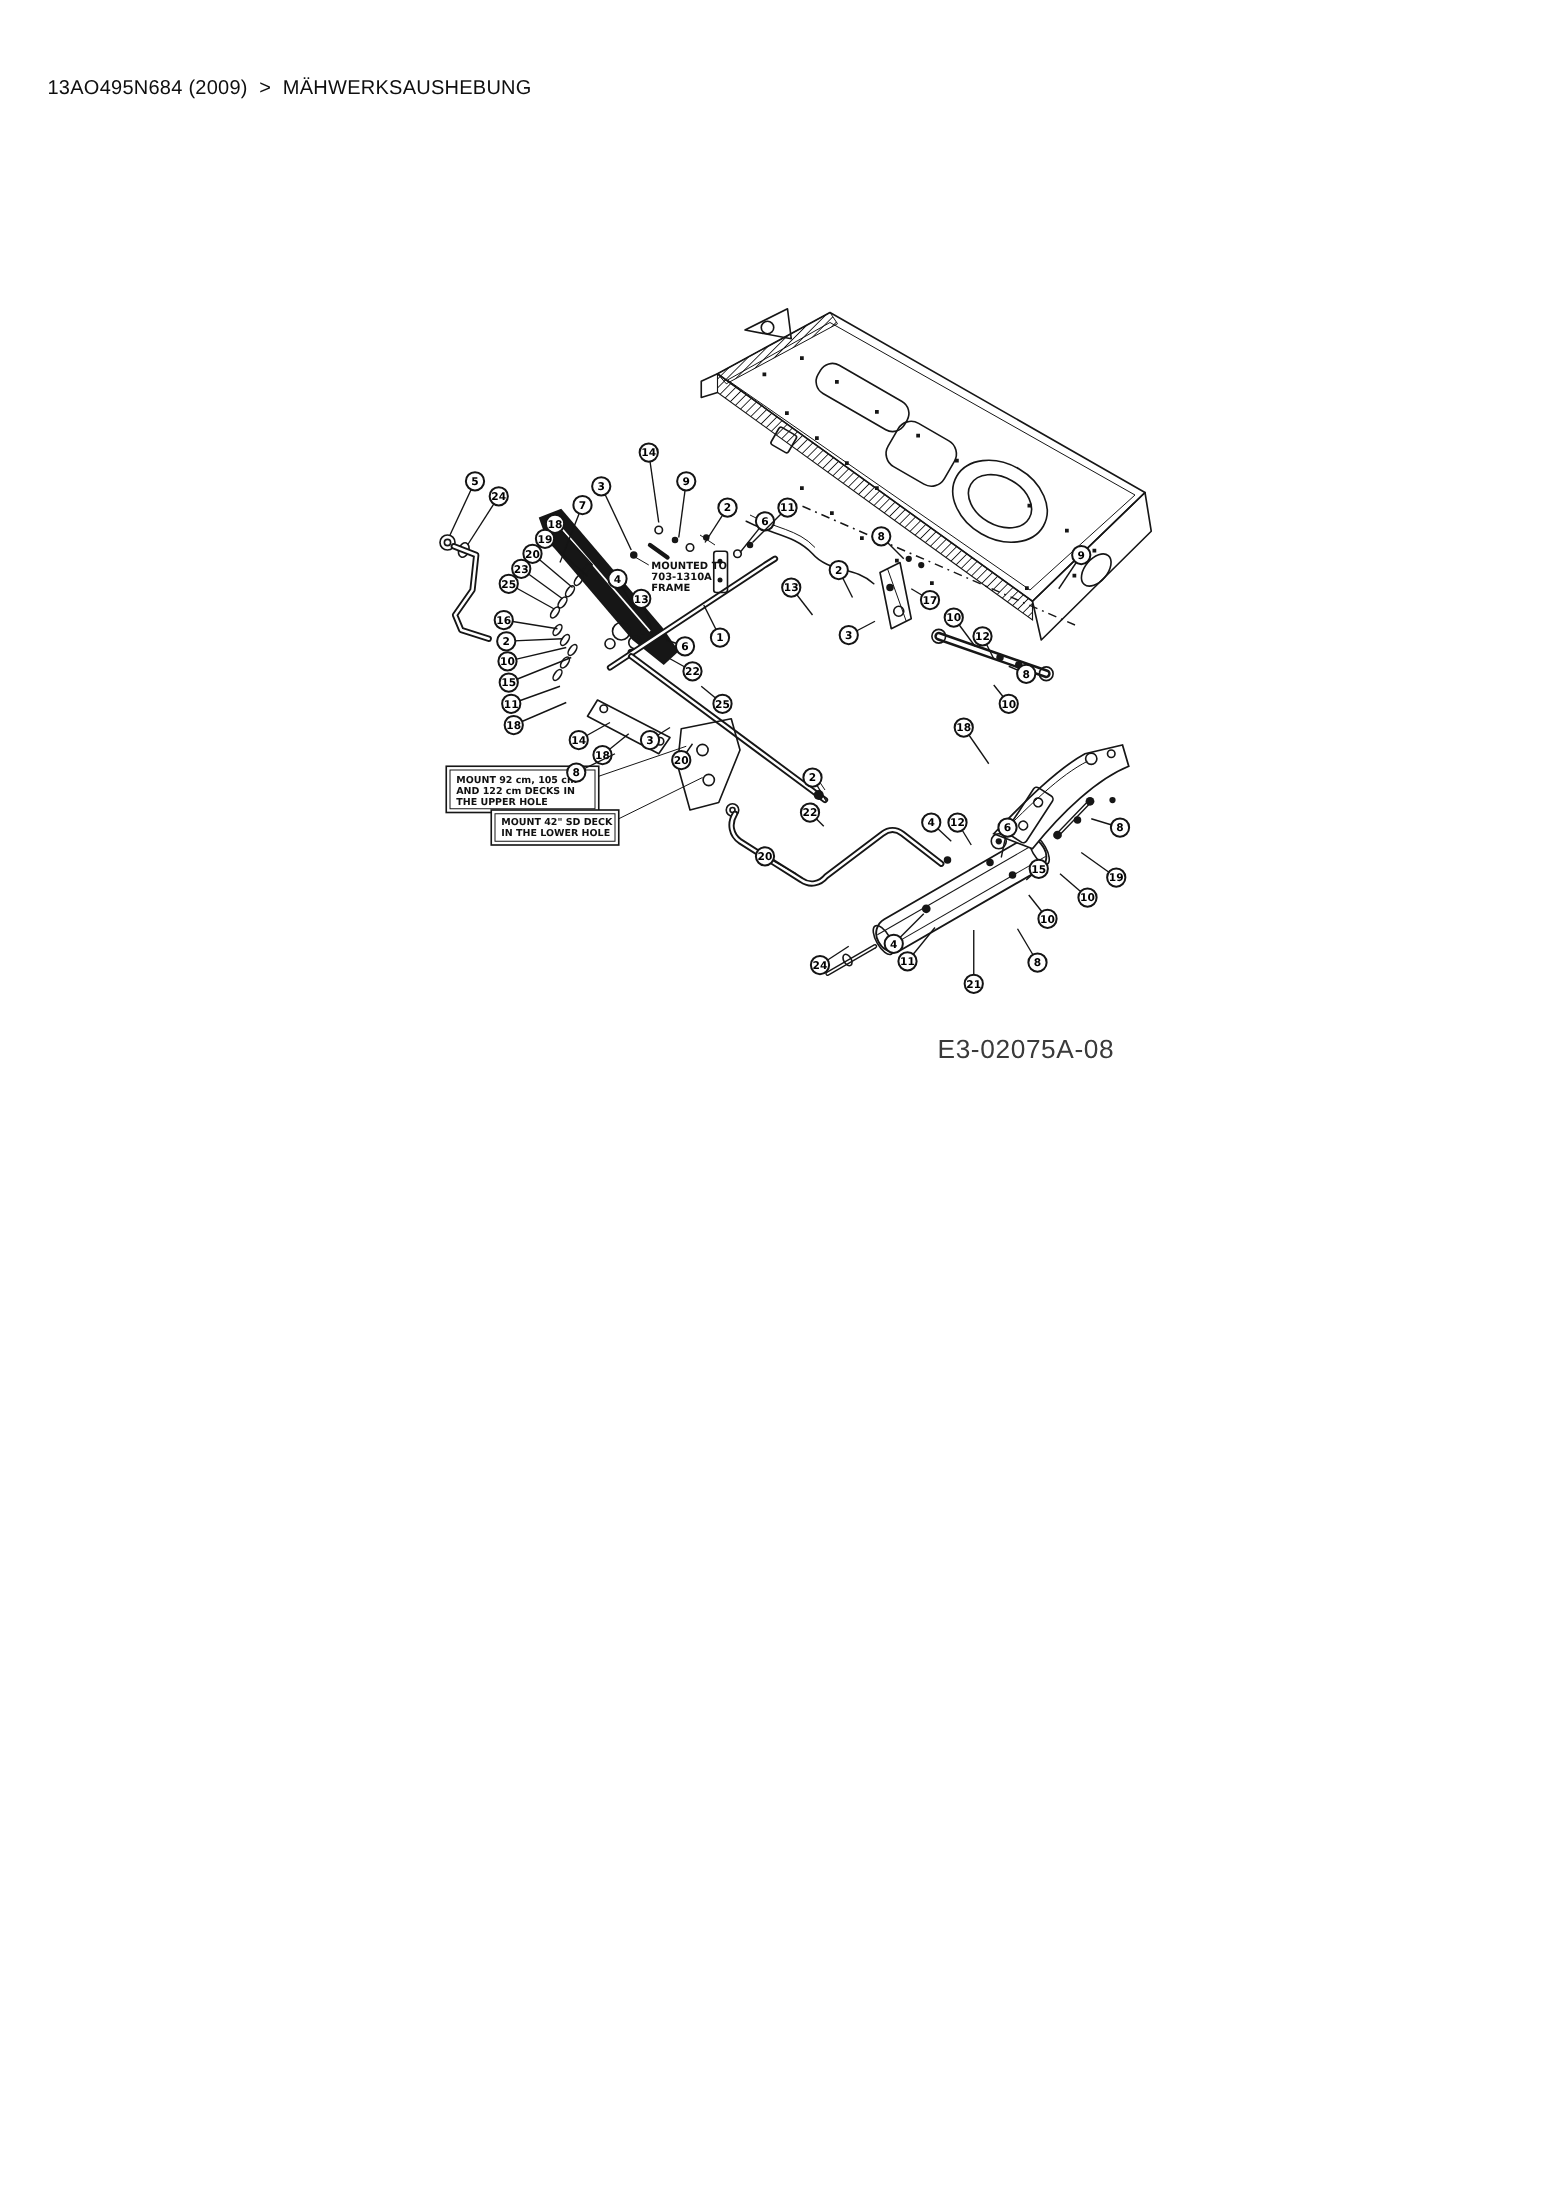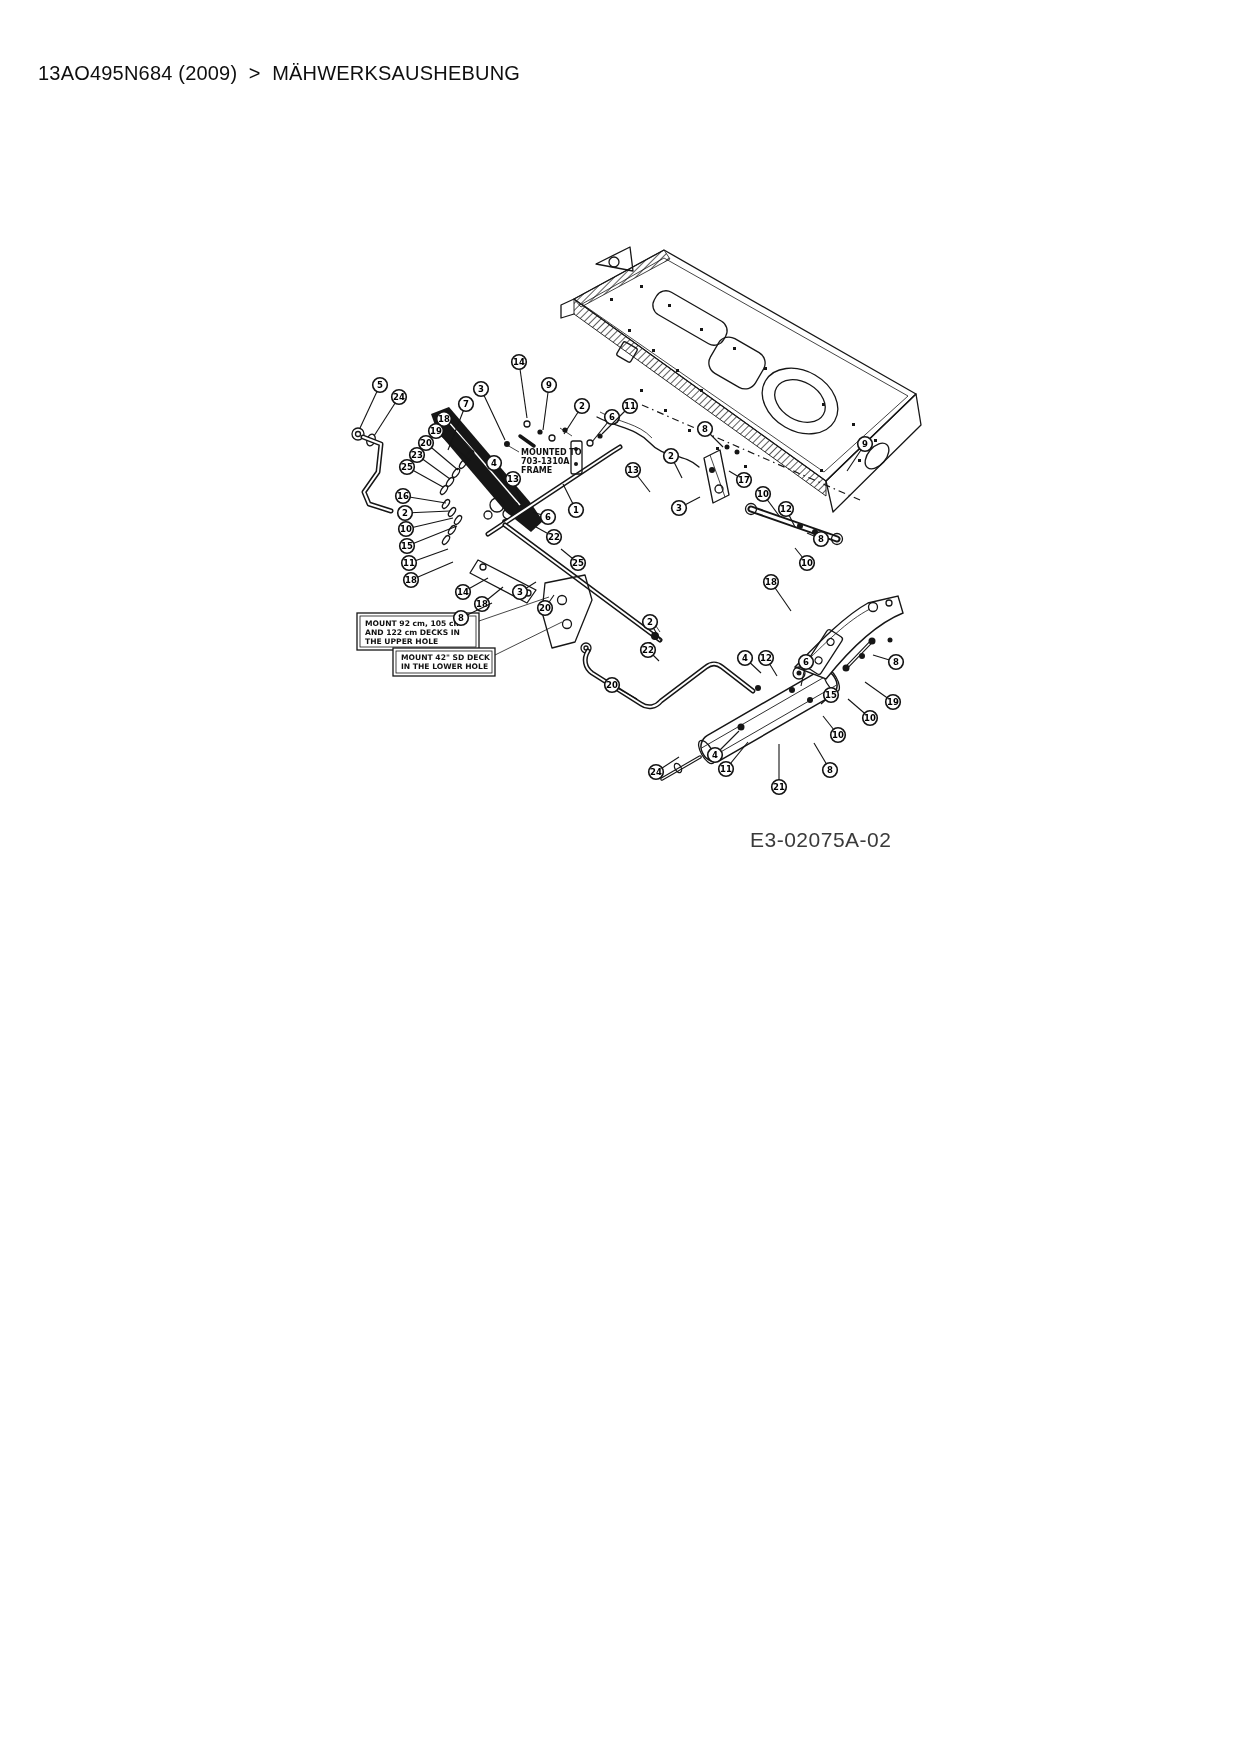--- a/index.html
+++ b/index.html
@@ -1,17 +1,17 @@
 <!DOCTYPE html>
 <html><head>
 <meta charset="utf-8">
 <style>
   html,body{margin:0;padding:0;background:#ffffff;}
   body{width:1240px;height:1754px;position:relative;font-family:"Liberation Sans",sans-serif;color:#111;}
-  .breadcrumb{position:absolute;left:38px;top:62px;font-size:20px;letter-spacing:.2px;color:#0f0f0f;white-space:pre;}
+  .breadcrumb{position:absolute;left:38px;top:62px;font-size:16px;letter-spacing:.2px;color:#0f0f0f;white-space:pre;}
   .figure-code{position:absolute;left:750px;top:828px;font-size:21px;color:#3a3a3a;letter-spacing:.5px;}
   #diagram-svg{position:absolute;left:0;top:0;}
   .s{fill:none;stroke:#161616;stroke-width:1.3;stroke-linejoin:round;stroke-linecap:round;}
   .thin{fill:none;stroke:#161616;stroke-width:0.8;}
   .rod{fill:none;stroke:#161616;stroke-width:5;stroke-linecap:round;stroke-linejoin:round;}
   .rodcore{fill:none;stroke:#ffffff;stroke-width:2;stroke-linecap:round;stroke-linejoin:round;}
   .rodthin{fill:none;stroke:#161616;stroke-width:3.5;stroke-linecap:round;}
   .rodthincore{fill:none;stroke:#fff;stroke-width:1.3;stroke-linecap:round;}
   .dark{fill:#161616;stroke:none;}
   .dash{fill:none;stroke:#161616;stroke-width:1.2;stroke-dasharray:7 4 1.5 4;}
@@ -511,13 +511,13 @@
         <text x="726" y="772">11</text>
       </g>
       <g class="callout">
         <line x1="779" y1="787" x2="779" y2="744"></line>
         <circle cx="779" cy="787" r="7.3"></circle>
         <text x="779" y="790">21</text>
       </g>
     </g>
 </svg>
 
-<div class="figure-code">E3-02075A-02</div>
+<div class="figure-code">E3-02075A-08</div>
 
 </body></html>

